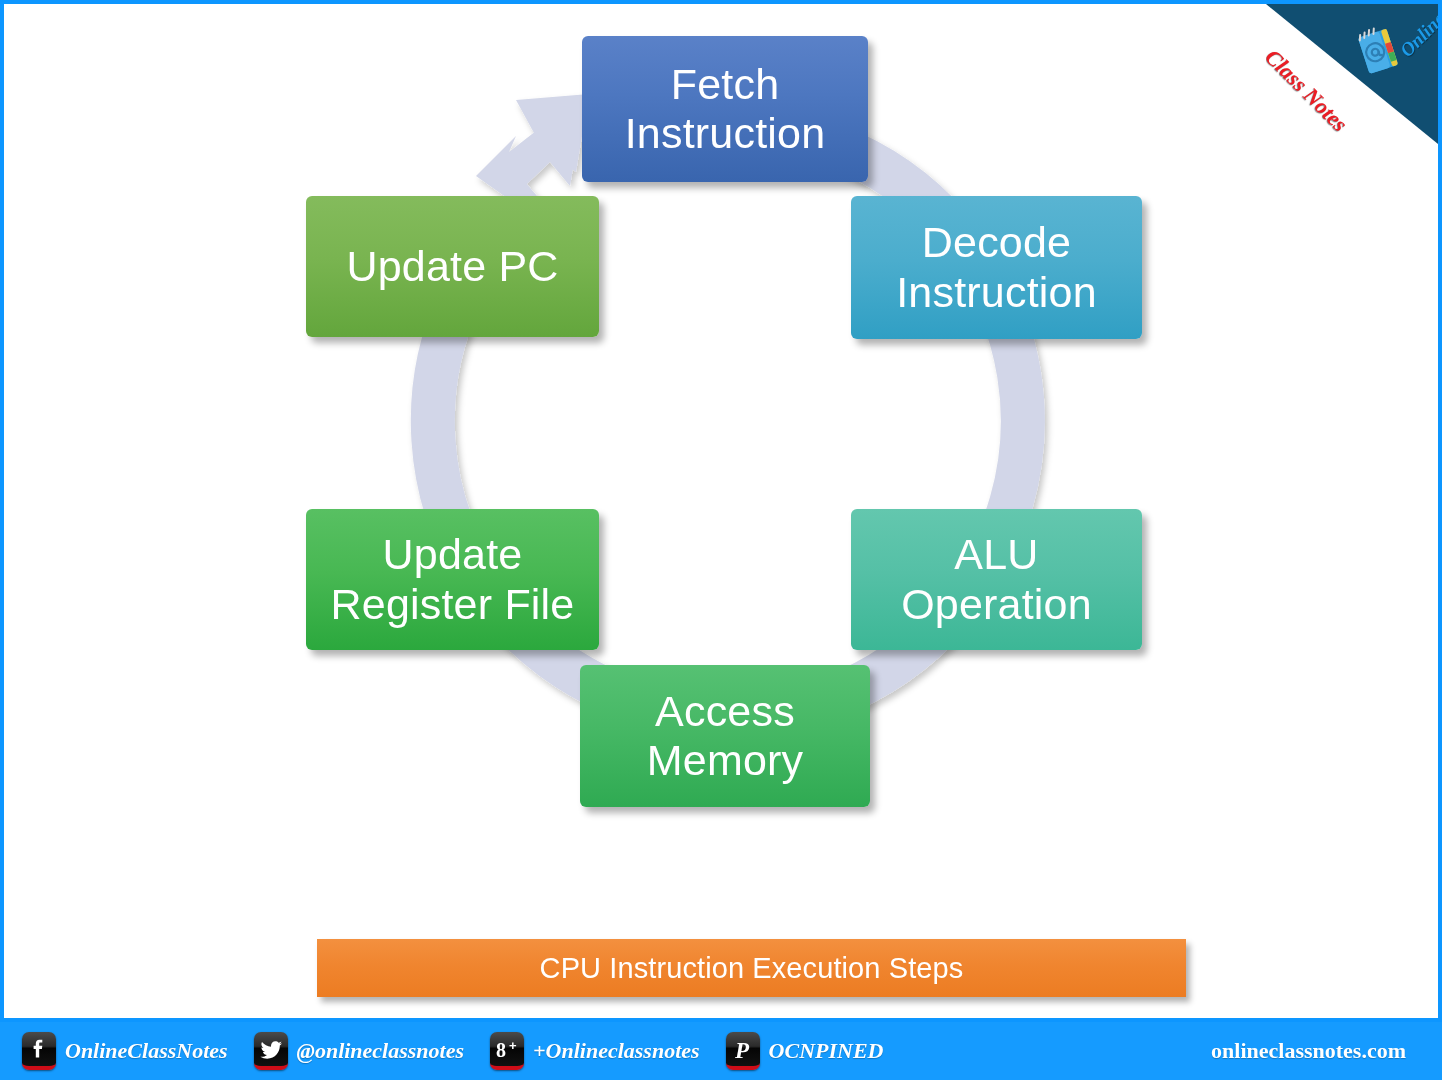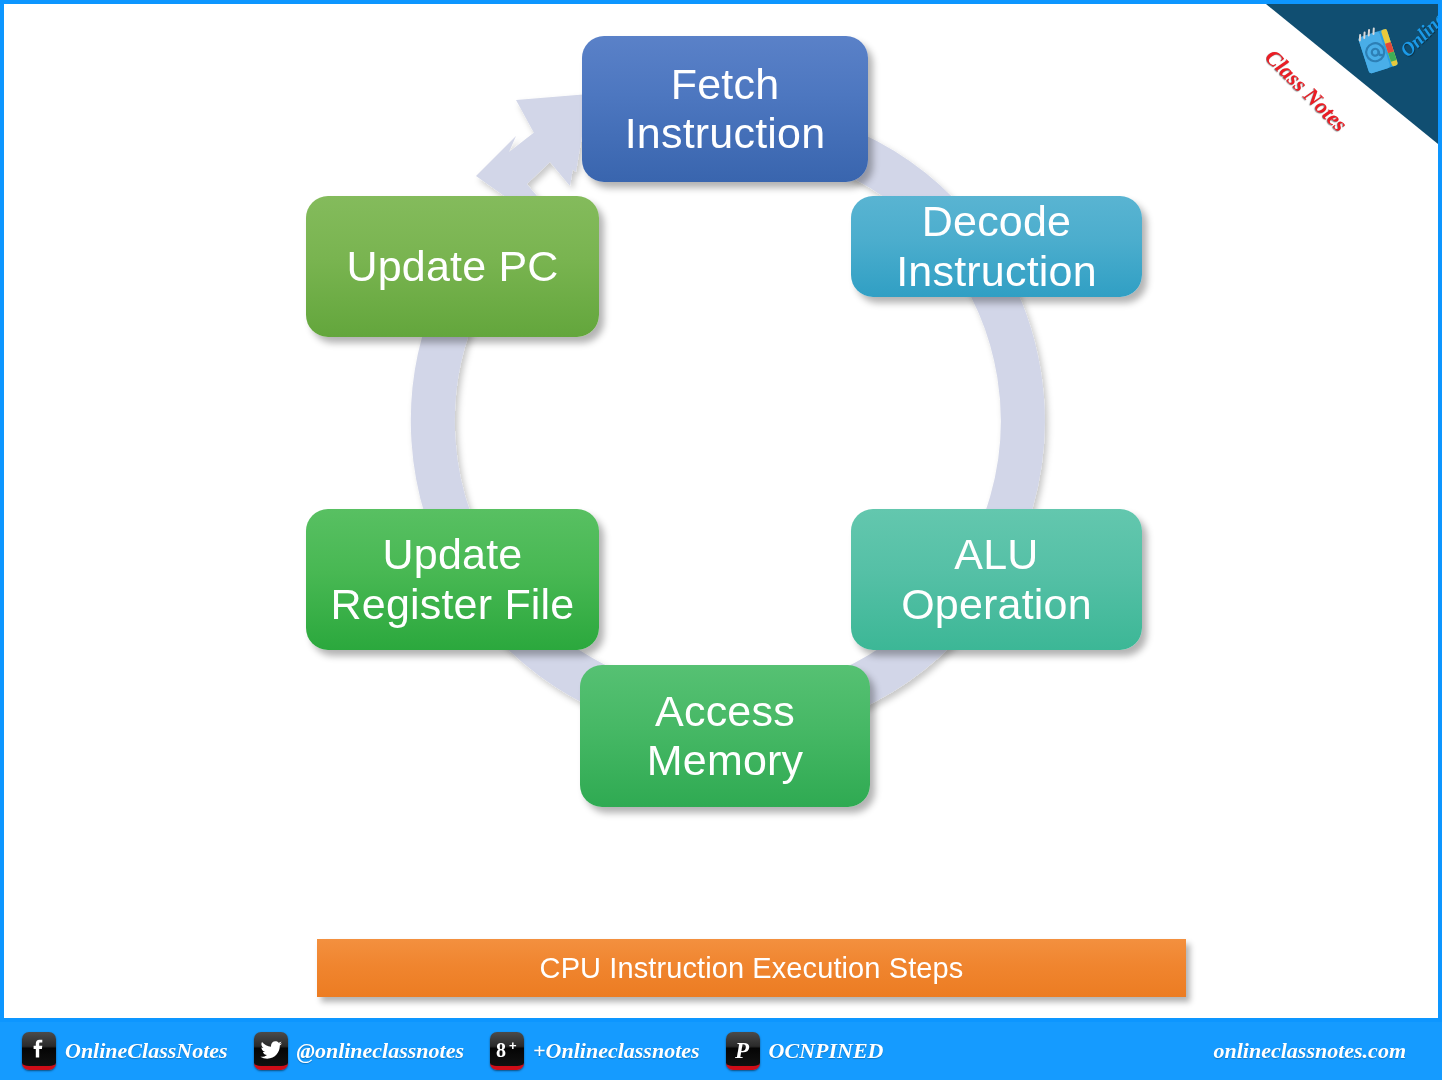--- a/index.html
+++ b/index.html
@@ -98,41 +98,41 @@
     left: 0;
     top: 0;
     width: 1442px;
     height: 1022px;
   }
 
   
   .step-box {
     position: absolute;
     box-sizing: border-box;
-    border-radius: 22px;
+    border-radius: 6px;
     color: #ffffff;
     display: flex;
     align-items: center;
     justify-content: center;
     text-align: center;
     line-height: 1.14;
     font-size: 43px;
     font-weight: 400;
     letter-spacing: .2px;
     box-shadow: 5px 6px 7px rgba(0,0,0,.30);
     padding: 6px 10px;
     white-space: pre-line;
   }
 
   #step-fetch {
     left: 578px; top: 32px; width: 286px; height: 146px;
     background: linear-gradient(180deg, #5a81c8 0%, #4d77c0 40%, #3965ae 100%);
   }
   #step-decode {
-    left: 847px; top: 192px; width: 291px; height: 101px;
+    left: 847px; top: 192px; width: 291px; height: 143px;
     background: linear-gradient(180deg, #59b4d2 0%, #4badcd 45%, #309fc4 100%);
   }
   #step-alu {
     left: 847px; top: 505px; width: 291px; height: 141px;
     background: linear-gradient(180deg, #63c7ae 0%, #55c0a6 45%, #3cb796 100%);
   }
   #step-memory {
     left: 576px; top: 661px; width: 290px; height: 142px;
     background: linear-gradient(180deg, #56c173 0%, #46b865 45%, #2faa52 100%);
   }
@@ -202,21 +202,20 @@
     font-style: italic;
     font-size: 22px;
     margin-left: 9px;
     text-shadow: 0 1px 1px rgba(0,0,0,.25);
   }
   .footer-site {
     margin-left: auto;
     color: #ffffff;
     font-family: "Liberation Serif", serif;
     font-weight: bold;
-    font-style: italic;
     font-size: 22px;
     text-shadow: 0 1px 1px rgba(0,0,0,.25);
     padding-right: 14px;
     text-align: right;
   }
 </style>
 </head>
 <body>
 
 <div class="page">

